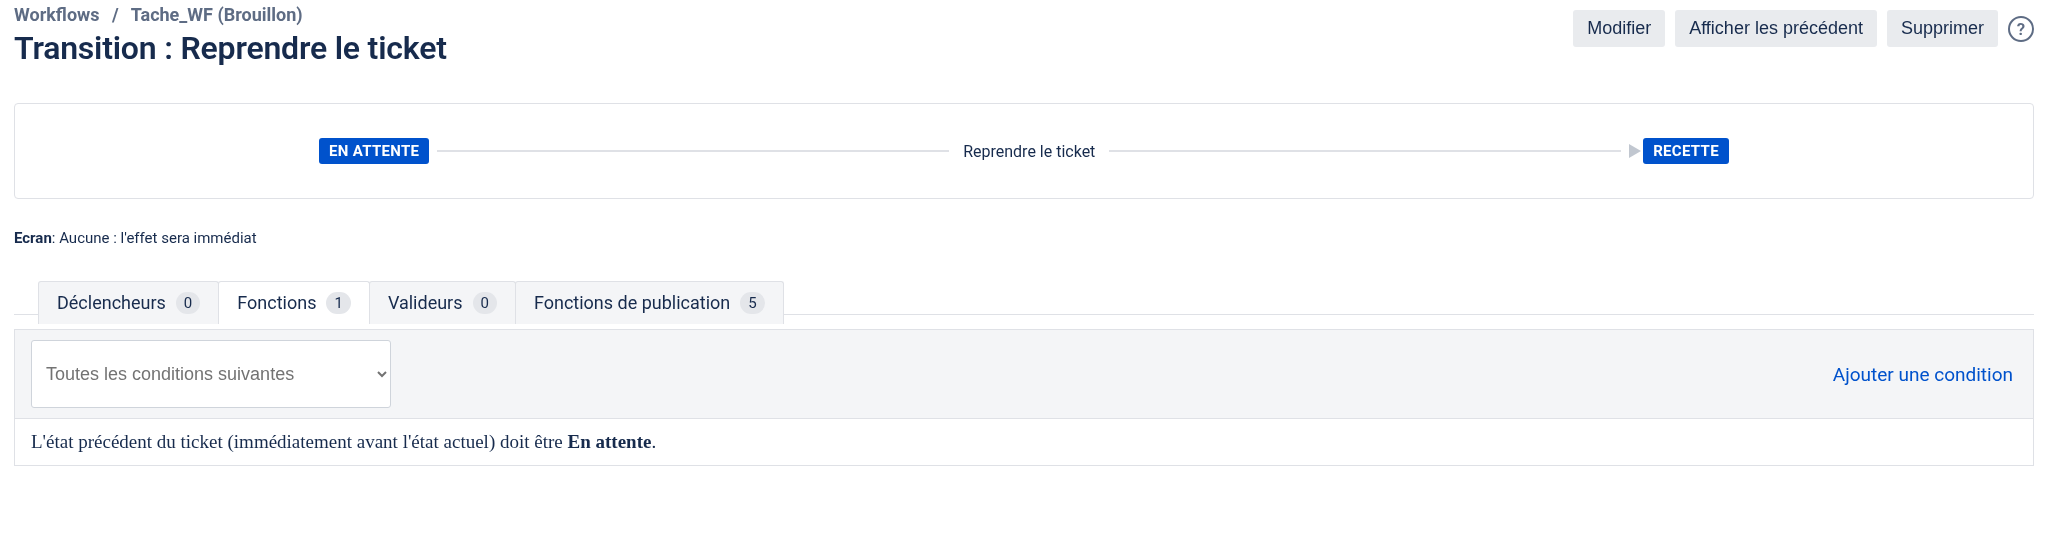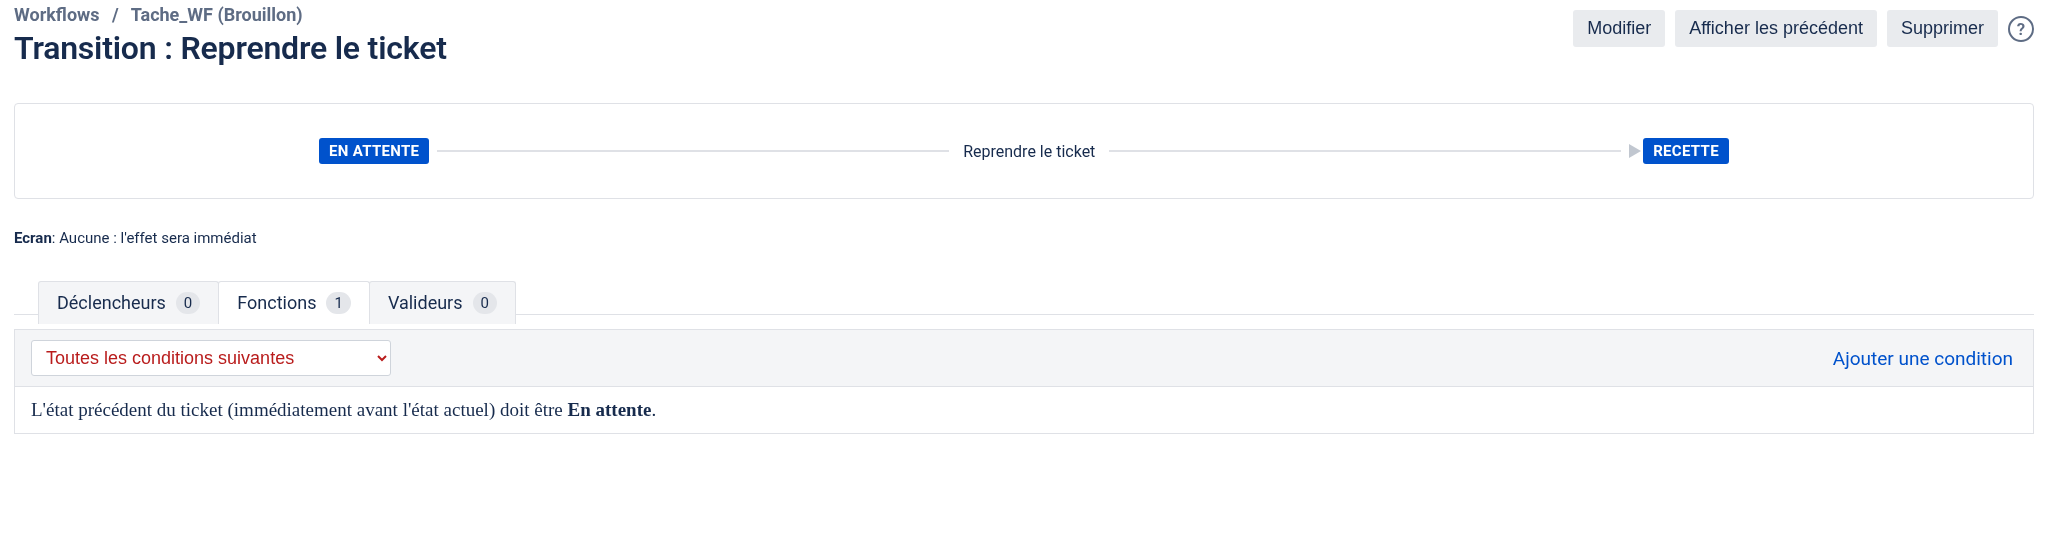--- a/index.html
+++ b/index.html
@@ -159,25 +159,25 @@
   .panel-header {
     background: #F4F5F7;
     border-bottom: 1px solid #DFE1E6;
     padding: 10px 20px 10px 16px;
     display: flex;
     align-items: center;
     justify-content: space-between;
   }
   select.cond-select {
     font-size: 18px;
-    padding: 6px 10px;
+    padding: 22px 10px;
     border: 1px solid #cfd4db;
     border-radius: 3px;
     background: #fff;
-    color: #b91c1c;
+    color: #737373;
     min-width: 360px;
   }
   .add-cond {
     color: #0052CC;
     font-size: 19px;
     text-decoration: none;
     cursor: pointer;
   }
   .panel-body {
     padding: 12px 16px;
@@ -228,20 +228,24 @@
       <span class="count">0</span>
     </div>
     <div class="tab active">
       <span>Fonctions</span>
       <span class="count">1</span>
     </div>
     <div class="tab">
       <span>Valideurs</span>
       <span class="count">0</span>
     </div>
+    <div class="tab">
+      <span>Fonctions de publication</span>
+      <span class="count">5</span>
+    </div>
   </div>
 </div>
 
 <div class="panel">
   <div class="panel-header">
     <select class="cond-select">
       <option>Toutes les conditions suivantes</option>
     </select>
     <a class="add-cond">Ajouter une condition</a>
   </div>

